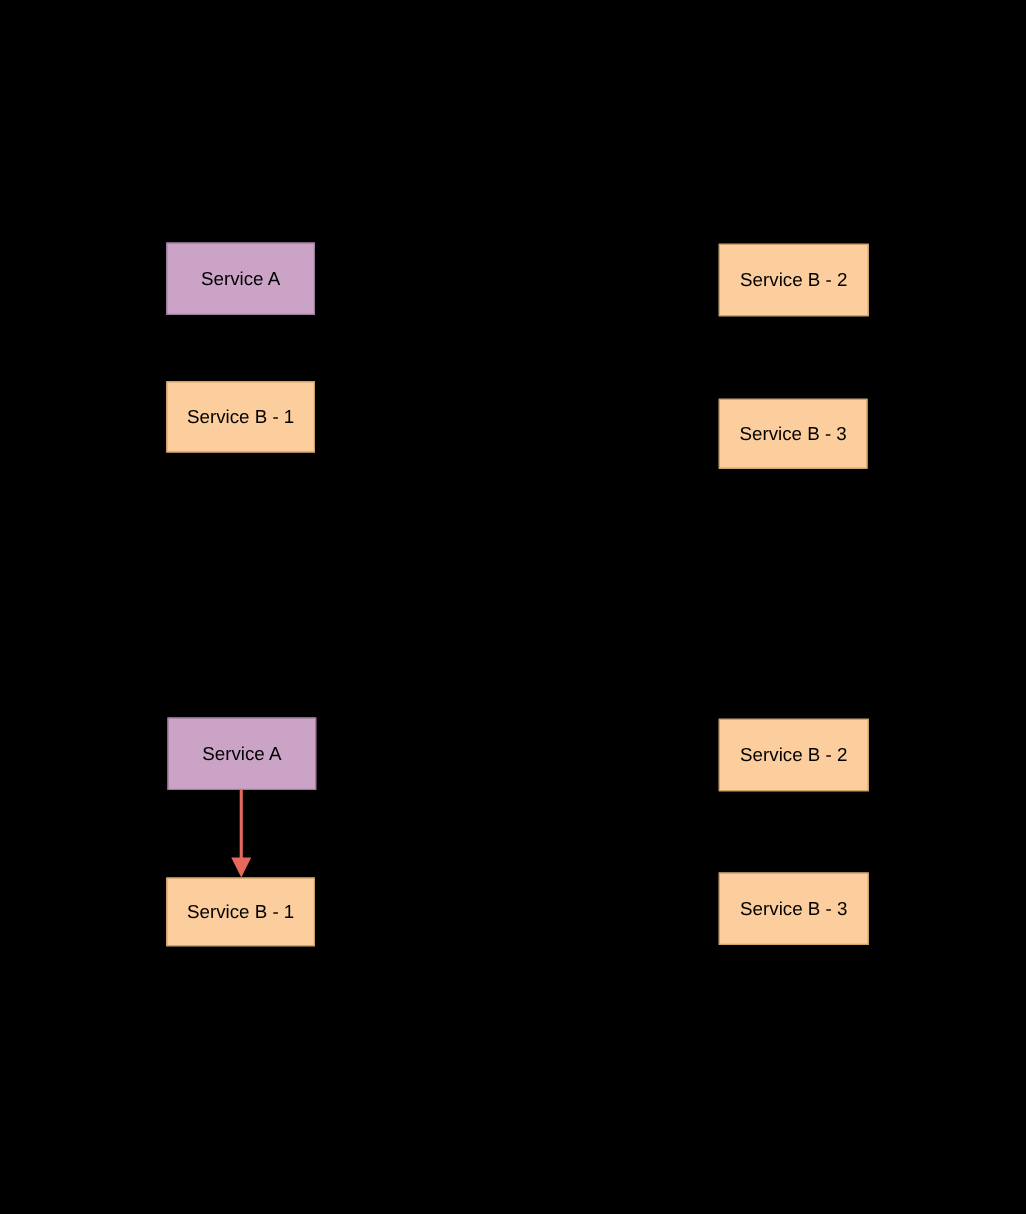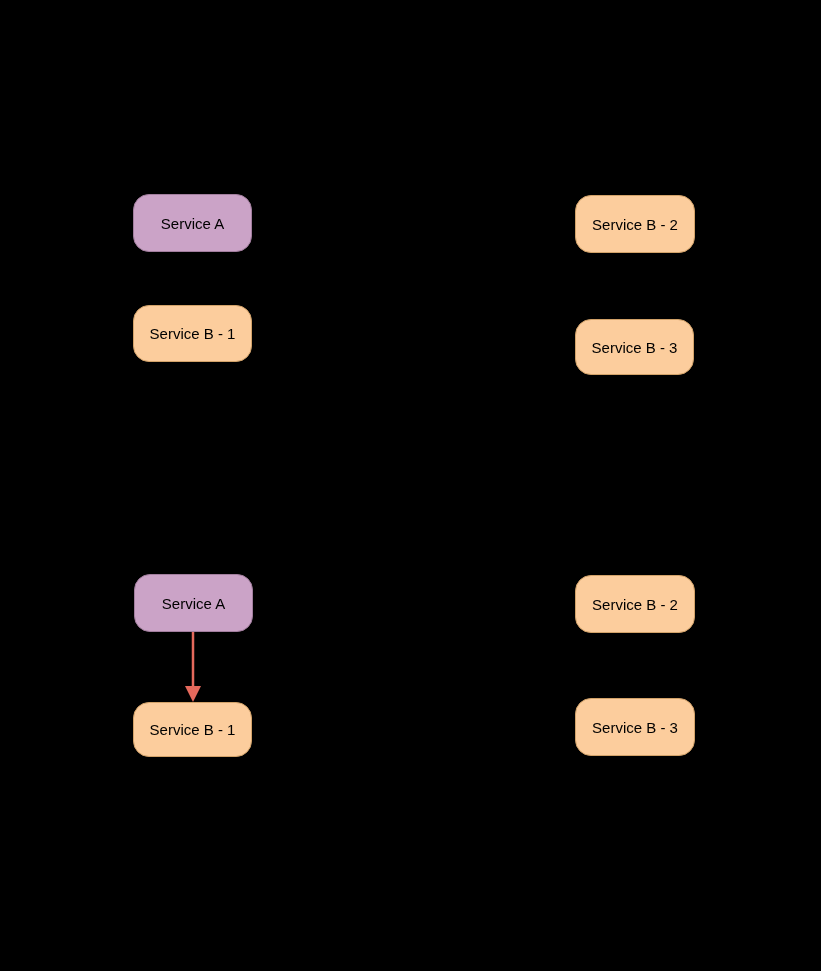--- a/index.html
+++ b/index.html
@@ -11,21 +11,21 @@
     position: relative;
     width: 821px;
     height: 971px;
     background: #000000;
     overflow: hidden;
     font-family: "Liberation Sans", "DejaVu Sans", sans-serif;
   }
   .node {
     position: absolute;
     box-sizing: border-box;
-    border-radius: 16px;
+    border-radius: 0;
     border: 1px solid transparent;
     display: flex;
     align-items: center;
     justify-content: center;
   }
   .node .label {
     font-size: 15px;
     line-height: 1;
     color: #000000;
     white-space: nowrap;

